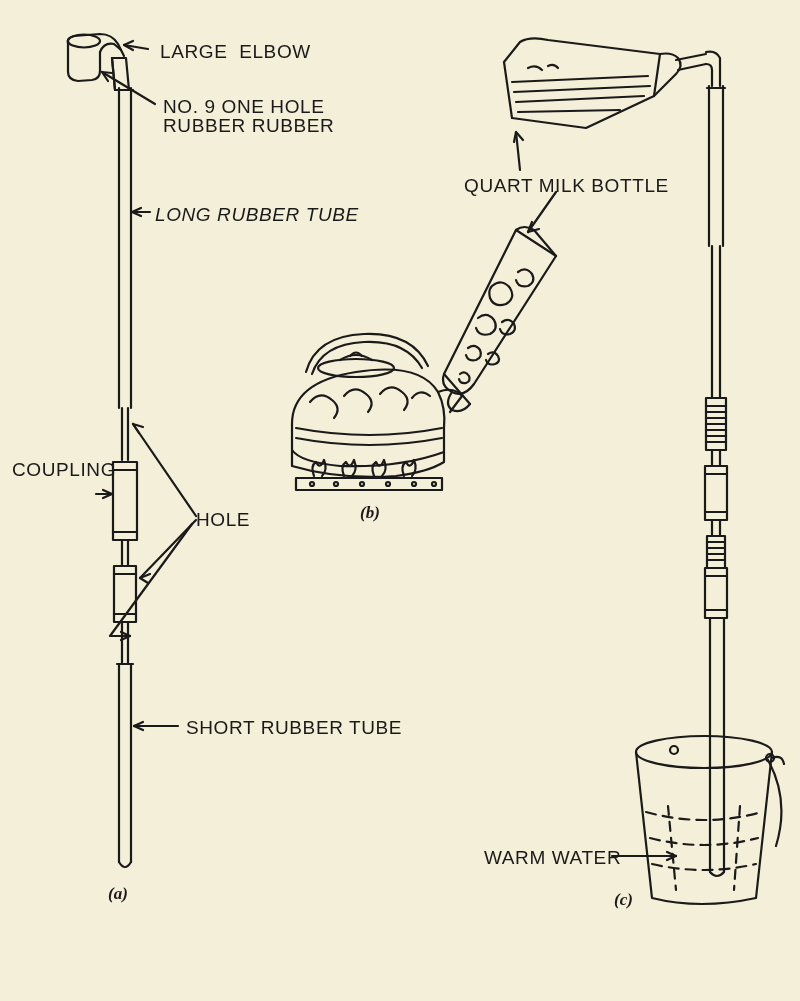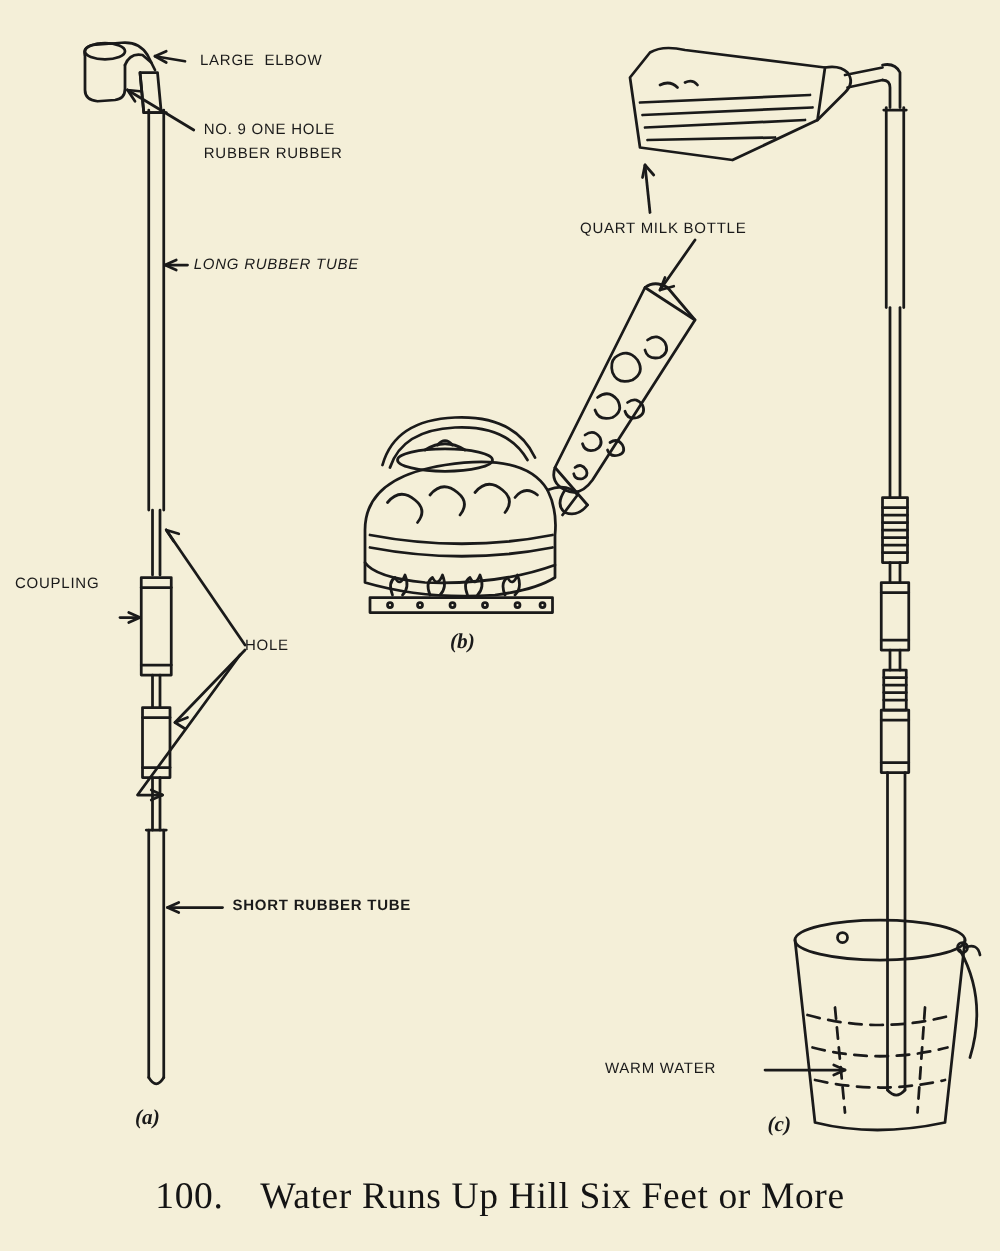--- a/index.html
+++ b/index.html
@@ -22,21 +22,21 @@
   svg.diagram {
     position: absolute;
     top: 0;
     left: 0;
     width: 800px;
     height: 1001px;
   }
   .label {
     position: absolute;
     font-family: "Liberation Sans", sans-serif;
-    font-size: 12px;
+    font-size: 19px;
     letter-spacing: 0.6px;
     color: #1a1a1a;
     white-space: pre;
     line-height: 1.18;
   }
   .sublabel {
     position: absolute;
     font-family: "Liberation Serif", serif;
     font-style: italic;
     font-weight: bold;
@@ -249,29 +249,24 @@
 
   <div class="label" style="left:163px; top:96px;">NO. 9 ONE HOLE</div>
   <div class="label" style="left:163px; top:115px;">RUBBER RUBBER</div>
 
   <div class="label" style="left:155px; top:204px;font-style:italic;">LONG RUBBER TUBE</div>
 
   <div class="label" style="left:12px; top:459px;">COUPLING</div>
 
   <div class="label" style="left:196px; top:509px;">HOLE</div>
 
-  <div class="label" style="left:186px; top:717px;font-weight:bold;">SHORT RUBBER TUBE</div>
+  <div class="label" style="left:186px; top:717px;">SHORT RUBBER TUBE</div>
 
   <div class="label" style="left:448px; top:175px;margin-left:16px;">QUART MILK BOTTLE</div>
 
   <div class="label" style="left:484px; top:847px;">WARM WATER</div>
 
   <div class="sublabel" style="left:108px; top:884px;">(a)</div>
   <div class="sublabel" style="left:360px; top:503px;">(b)</div>
   <div class="sublabel" style="left:614px; top:890px;">(c)</div>
 
-  <div class="caption" style="top:940px;">
-    <span class="num">100.</span>
-    <span style="display:inline-block; width:14px;"></span>
-    <span>Water Runs Up Hill Six Feet or More</span>
-  </div>
 
 </div>
 
 </body></html>

